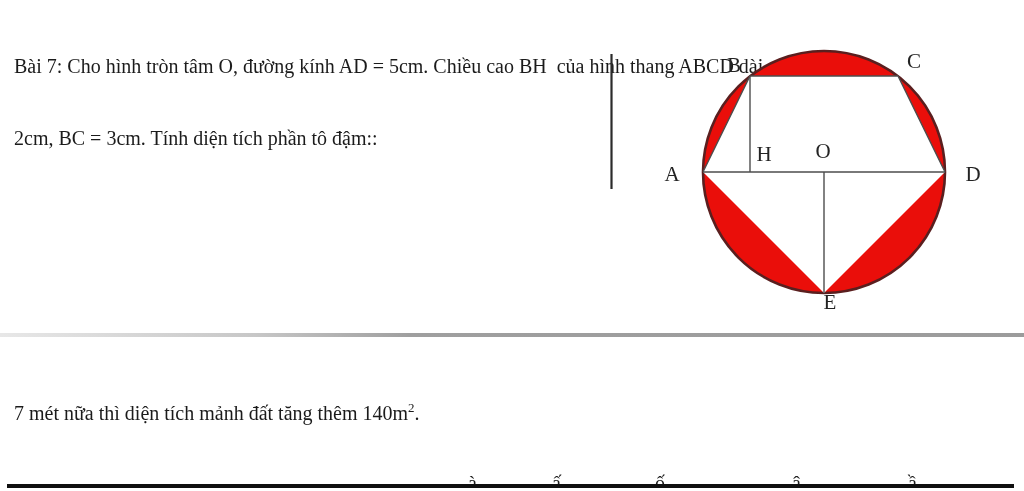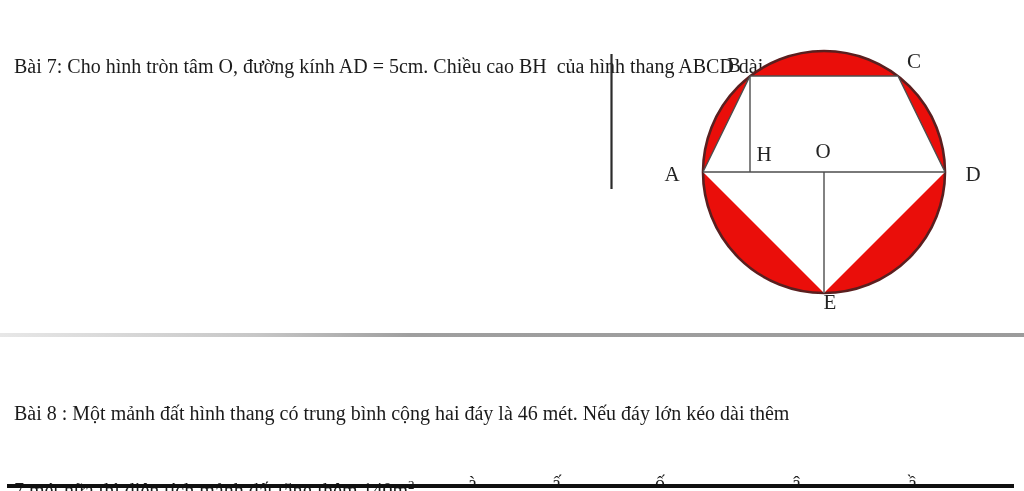--- a/index.html
+++ b/index.html
@@ -29,20 +29,21 @@
   }
   .cutoff-strip span{position:absolute;top:0;}
   svg{position:absolute;left:0;top:0;}
   svg text{font-family:"Liberation Serif","DejaVu Serif",serif;font-size:21px;fill:#232323;}
 </style>
 </head>
 <body>
 
 <div class="para p7">
   <div><span class="bold">Bài 7</span><span>: Cho hình tròn tâm O, đường kính AD = 5cm. Chiều cao BH  của hình thang ABCD dài</span></div>
+  <div>2cm, BC = 3cm. Tính diện tích phần tô đậm::</div>
 </div>
 
 <svg width="1024" height="491" viewBox="0 0 1024 491" aria-hidden="true">
 
   <line x1="611.5" y1="54" x2="611.5" y2="189" stroke="#2b2b2b" stroke-width="2.2"></line>
 
   <circle cx="824" cy="172" r="121" fill="#ea0e0a" stroke="#5a1f1f" stroke-width="2.6"></circle>
 
   <polygon points="703,172 750,76 898,76 945,172 824,293" fill="#ffffff"></polygon>
 
@@ -59,21 +60,20 @@
   <text x="914" y="68" text-anchor="middle">C</text>
   <text x="973" y="181" text-anchor="middle">D</text>
   <text x="764" y="161" text-anchor="middle">H</text>
   <text x="823" y="158" text-anchor="middle">O</text>
   <text x="830" y="309" text-anchor="middle">E</text>
 </svg>
 
 <div class="scan-streak"></div>
 
 <div class="para p8">
-  <div><span class="bold">Bài 8</span><span> : Một mảnh đất hình thang có trung bình cộng hai đáy là 46 mét. Nếu đáy lớn kéo dài thêm</span></div>
   <div><span>7 mét nữa thì diện tích mảnh đất tăng thêm 140m</span><sup>2</sup><span>.</span></div>
   
   
   
 </div>
 
 <div class="cutoff-strip">
   <span style="left:468px">à</span>
   <span style="left:552px">ấ</span>
   <span style="left:655px">ố</span>

